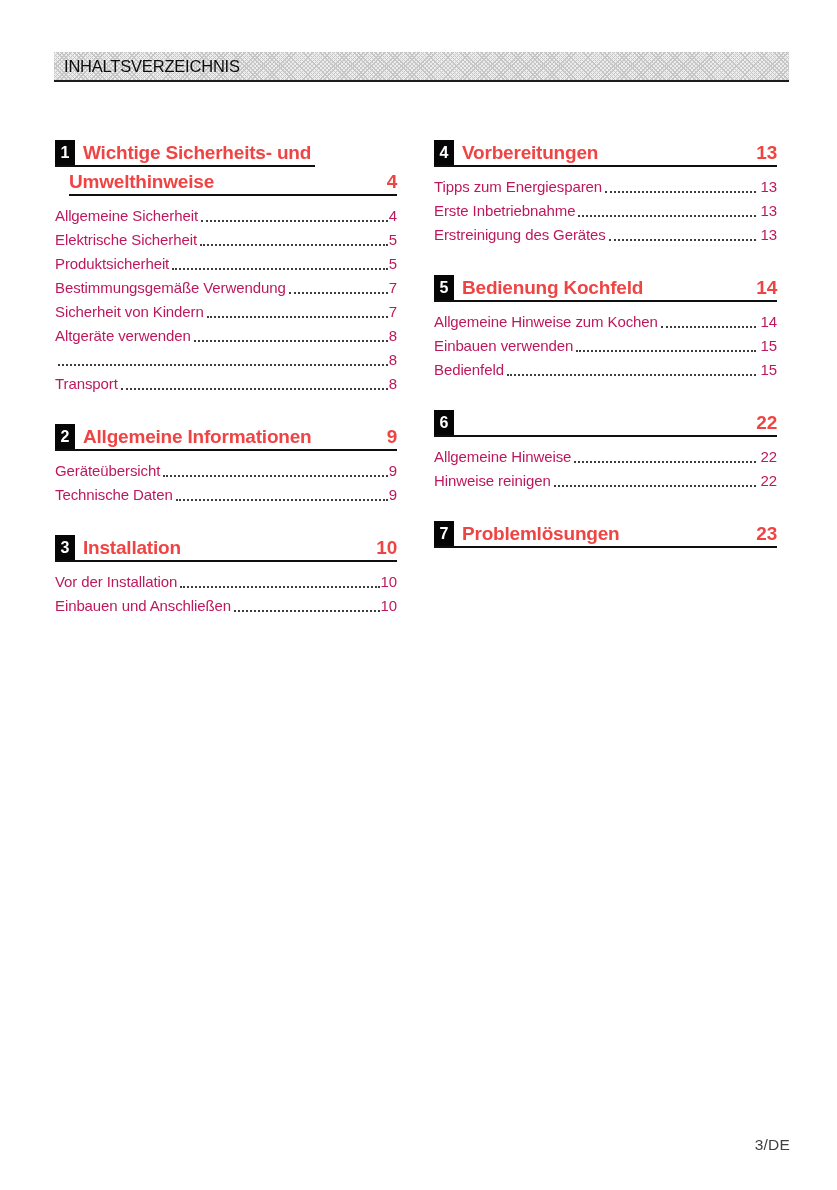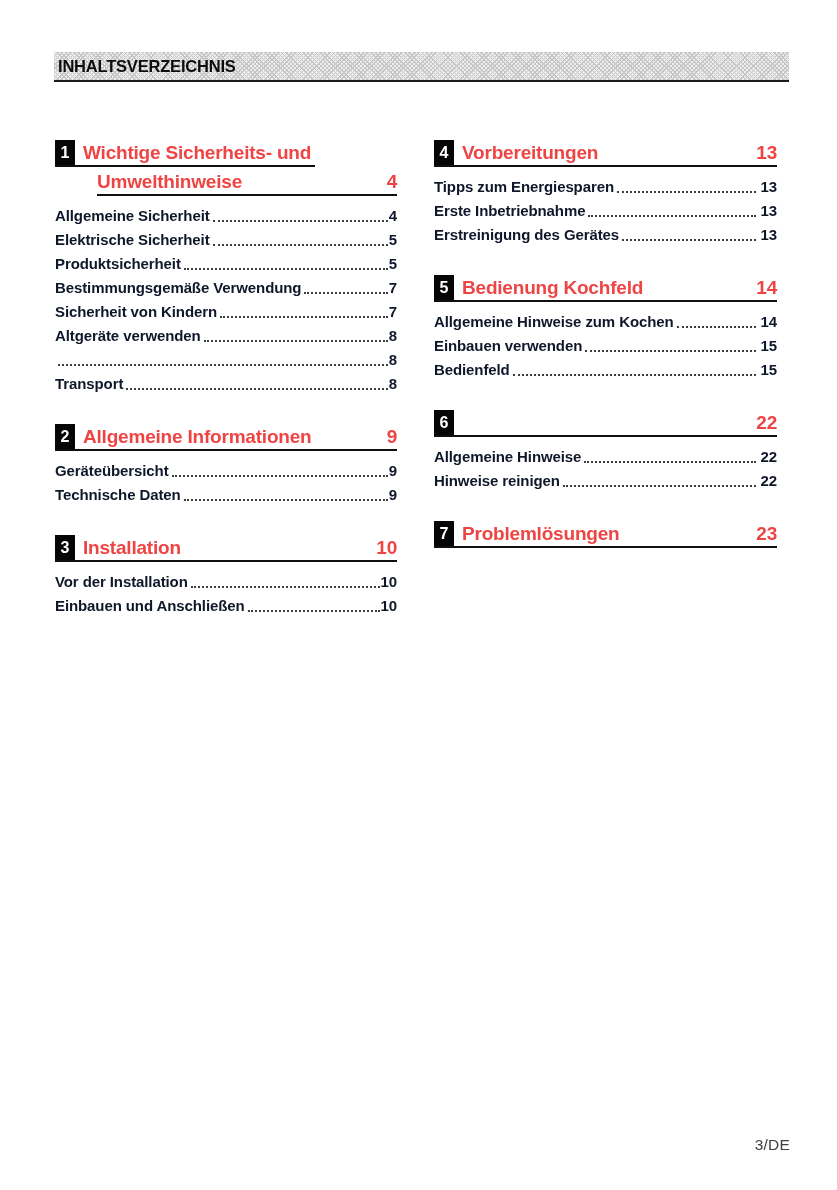--- a/index.html
+++ b/index.html
@@ -28,24 +28,24 @@
     background-color: #ededed;
     background-image:
       repeating-linear-gradient(45deg,  #c6c6c6 0 1px, transparent 1px 3px),
       repeating-linear-gradient(135deg, #c6c6c6 0 1px, transparent 1px 3px);
     border-bottom: 2px solid #1c1c1c;
     display: flex;
     align-items: center;
   }
   .header-title {
     font-size: 16.5px;
-    font-weight: bold;
+    font-weight: normal;
     letter-spacing: -0.2px;
     color: #0d0d0d;
-    padding-left: 4px;
+    padding-left: 10px;
     white-space: nowrap;
   }
 
   
   .columns {
     position: absolute;
     left: 55px;
     top: 138px;
     width: 722px;
     display: flex;
@@ -63,21 +63,21 @@
     align-items: flex-end;
     height: 29px;
     box-sizing: border-box;
     border-bottom: 2.5px solid #0f0f0f;
   }
   .head-row.line1 {
     display: inline-flex;
     padding-right: 4px;
   }
   .head-row.line2 {
-    margin-left: 42px;
+    margin-left: 14px;
   }
   .num {
     flex: none;
     width: 20px;
     height: 25px;
     background: #060606;
     color: #ffffff;
     font-size: 16px;
     font-weight: bold;
     display: flex;
@@ -97,24 +97,23 @@
 
   
   .entries { margin-top: 8px; }
   .toc-entry {
     display: flex;
     height: 24px;
   }
   .entry-label, .entry-page {
     font-size: 15px;
     line-height: 24px;
-    color: #0f172a;
+    color: #be185d;
     letter-spacing: -0.1px;
     white-space: nowrap;
-    font-weight: bold;
   }
   .leader {
     flex: 1;
     border-bottom: 2px dotted #3d3d3d;
     margin: 0 1px 6px 3px;
   }
   .col-right .entry-page { margin-left: 4px; }
 
   
   .footer-page {

